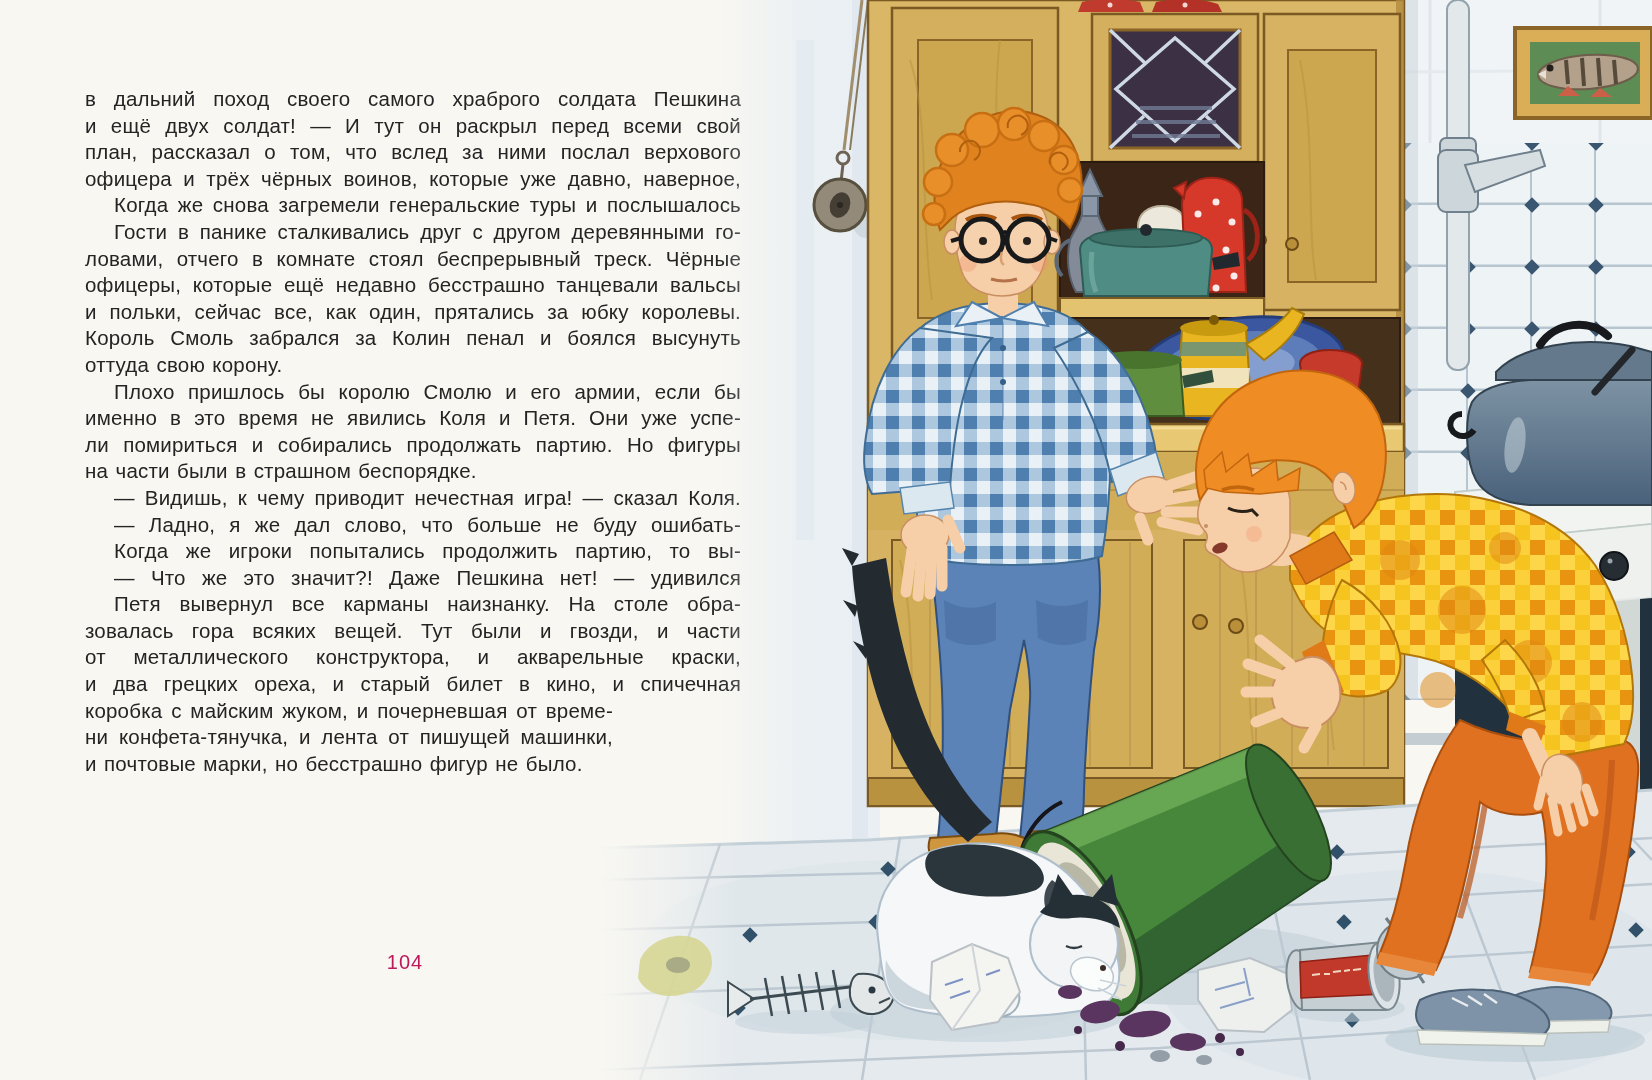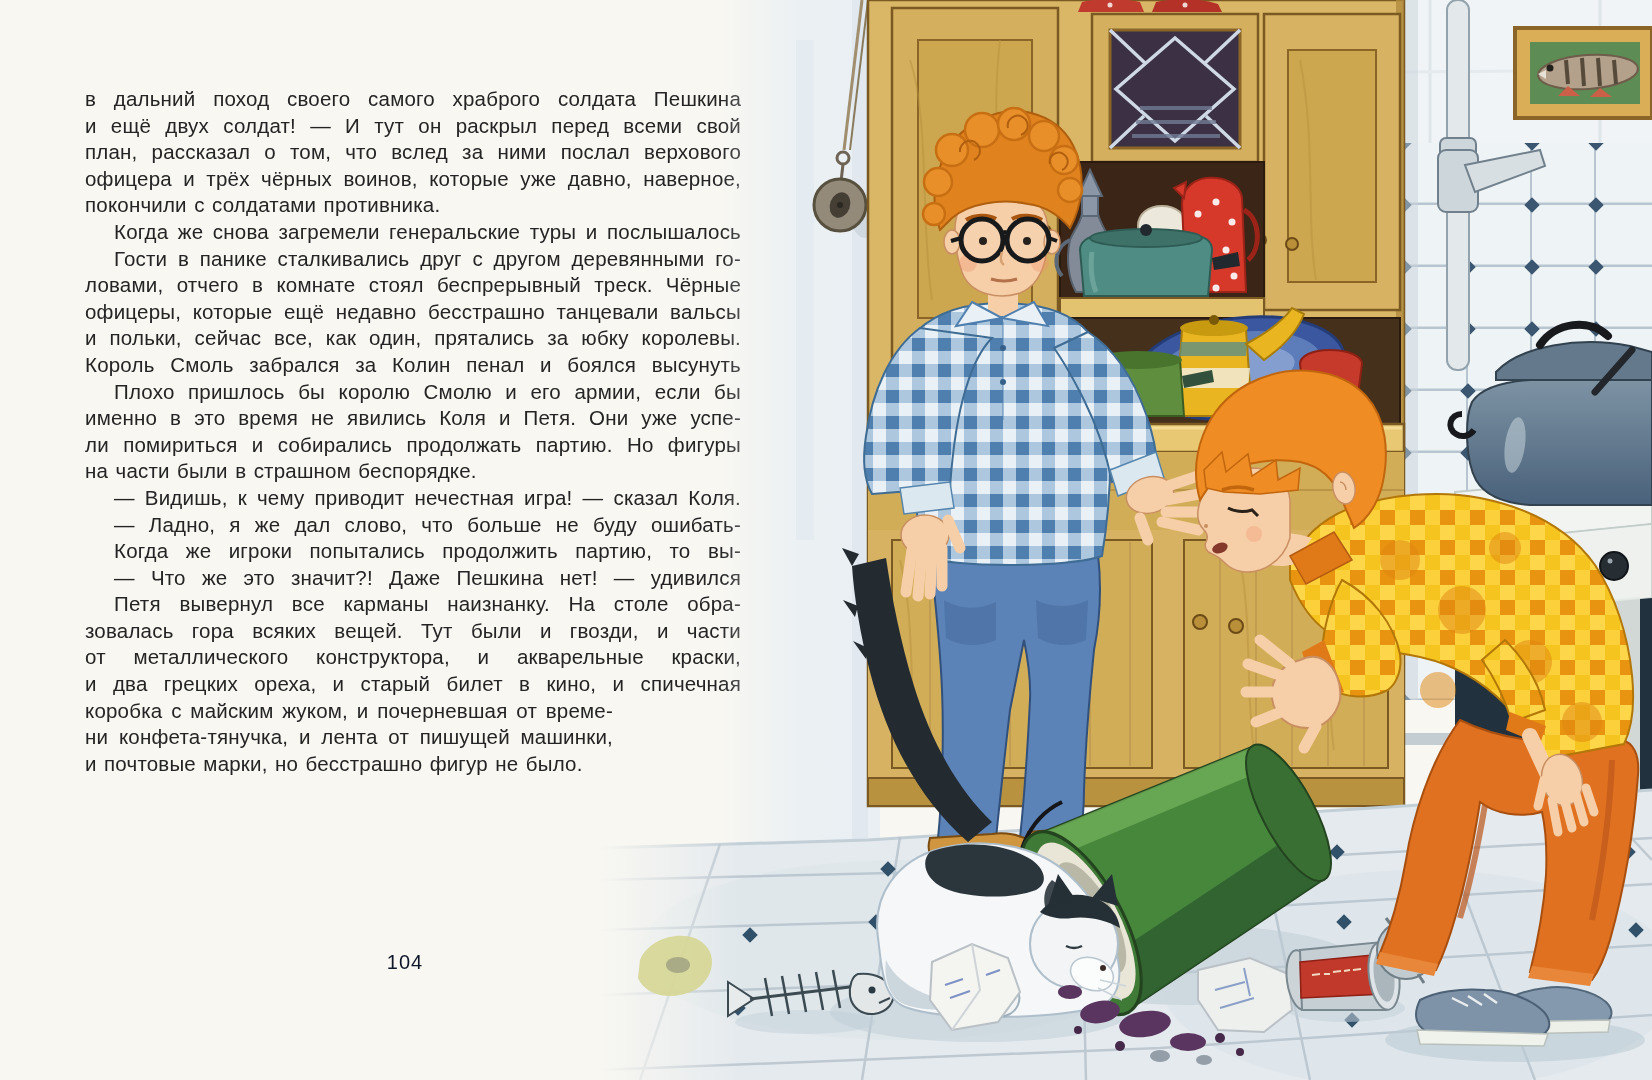--- a/index.html
+++ b/index.html
@@ -6,46 +6,46 @@
   .page{position:relative;width:1652px;height:1080px;background:#f8f7f2;overflow:hidden;
         font-family:"Liberation Sans",sans-serif;}
   .text-col{position:absolute;left:85px;top:86px;width:656px;color:#242424;
             font-size:20.5px;letter-spacing:.2px;word-spacing:1.5px;}
   .para{margin:0;}
   .line{height:26.6px;line-height:26.6px;white-space:nowrap;
         text-align:justify;text-justify:inter-word;text-align-last:left;}
   .line.just{text-align-last:justify;}
   .line.first{text-indent:29px;}
   .page-num{position:absolute;left:85px;top:951px;width:640px;text-align:center;
-            font-size:20px;color:#0f172a;letter-spacing:1px;}
+            font-size:20px;color:#be185d;letter-spacing:1px;}
   .illu{position:absolute;left:600px;top:0;width:1052px;height:1080px;}
   .illu svg{display:block;}
 </style>
 </head>
 <body>
 
 <div class="page">
 
   <div class="text-col">
       <div class="para">
         <div class="line just">в дальний поход своего самого храброго солдата Пешкина</div>
         <div class="line just">и ещё двух солдат! — И тут он раскрыл перед всеми свой</div>
         <div class="line just">план, рассказал о том, что вслед за ними послал верхового</div>
         <div class="line just">офицера и трёх чёрных воинов, которые уже давно, наверное,</div>
-        <div class="line">покончили с солдатами противника.</div>
       </div>
       <div class="para">
         <div class="line just first">Когда же снова загремели генеральские туры и послышалось</div>
       </div>
       <div class="para">
         <div class="line just first">Гости в панике сталкивались друг с другом деревянными го-</div>
         <div class="line just">ловами, отчего в комнате стоял беспрерывный треск. Чёрные</div>
         <div class="line just">офицеры, которые ещё недавно бесстрашно танцевали вальсы</div>
         <div class="line just">и польки, сейчас все, как один, прятались за юбку королевы.</div>
         <div class="line just">Король Смоль забрался за Колин пенал и боялся высунуть</div>
+        <div class="line">оттуда свою корону.</div>
       </div>
       <div class="para">
         <div class="line just first">Плохо пришлось бы королю Смолю и его армии, если бы</div>
         <div class="line just">именно в это время не явились Коля и Петя. Они уже успе-</div>
         <div class="line just">ли помириться и собирались продолжать партию. Но фигуры</div>
         <div class="line">на части были в страшном беспорядке.</div>
       </div>
       <div class="para">
         <div class="line just first">— Видишь, к чему приводит нечестная игра! — сказал Ко­ля.</div>
       </div>

